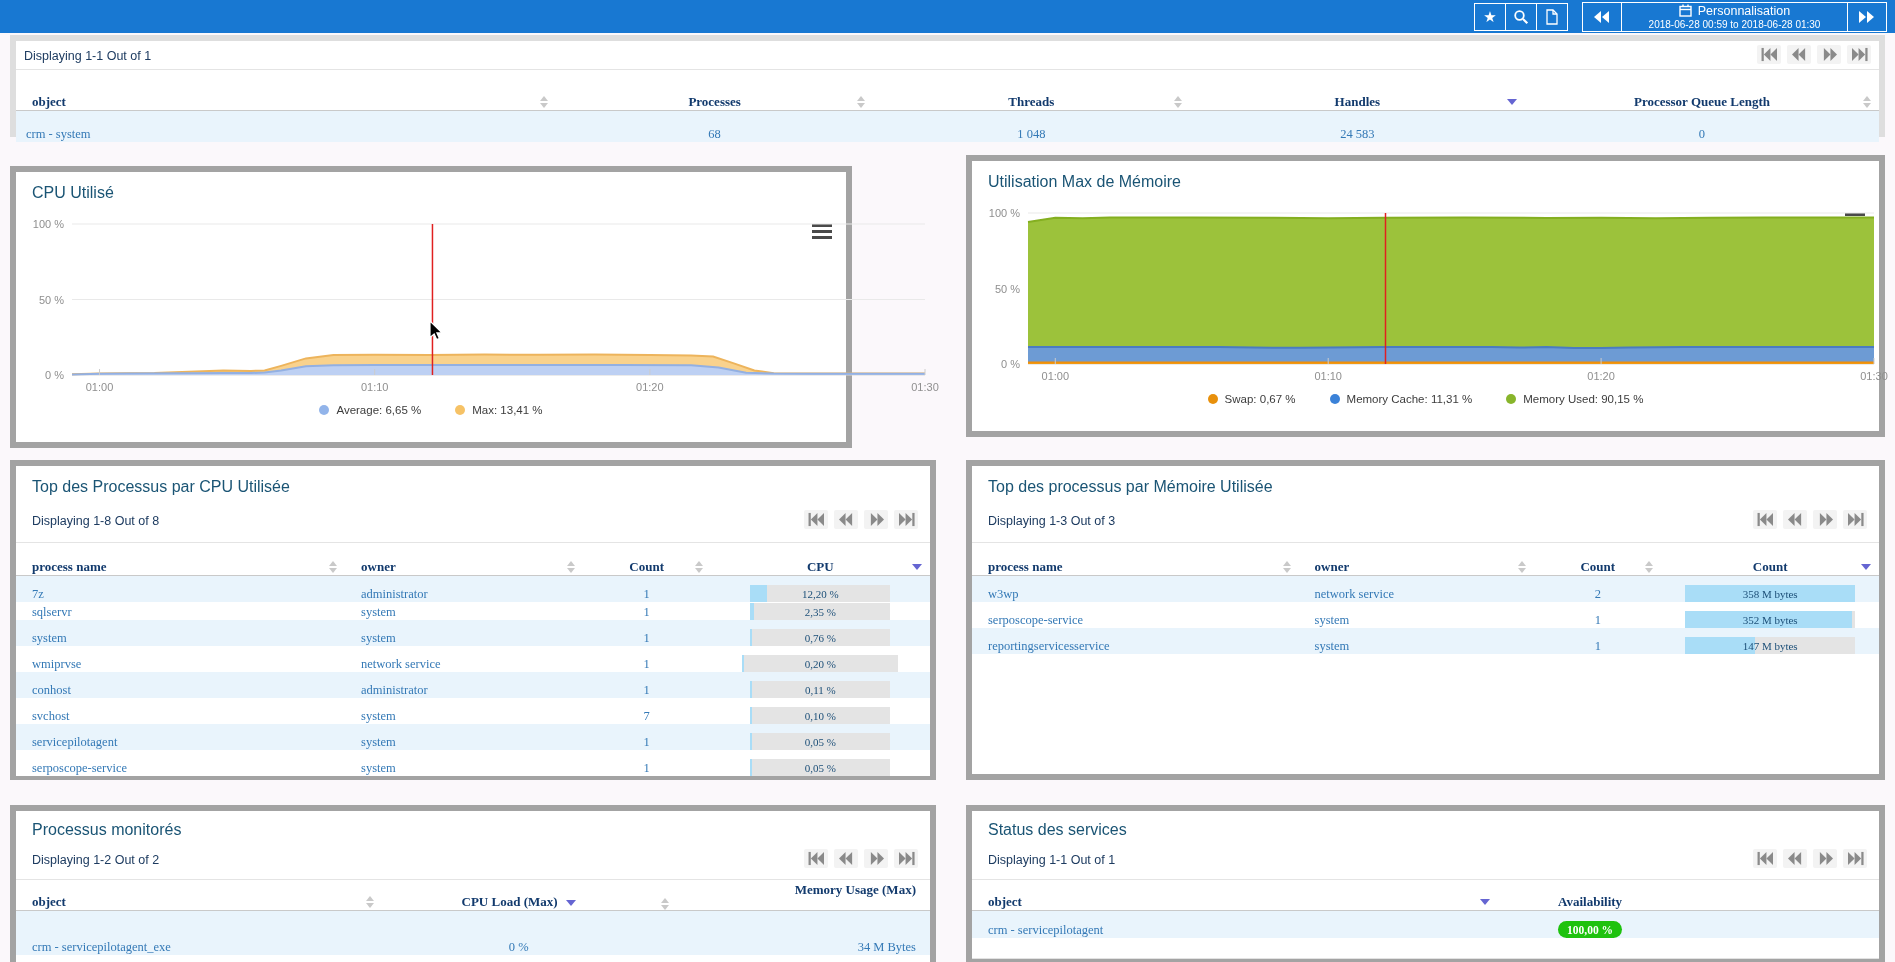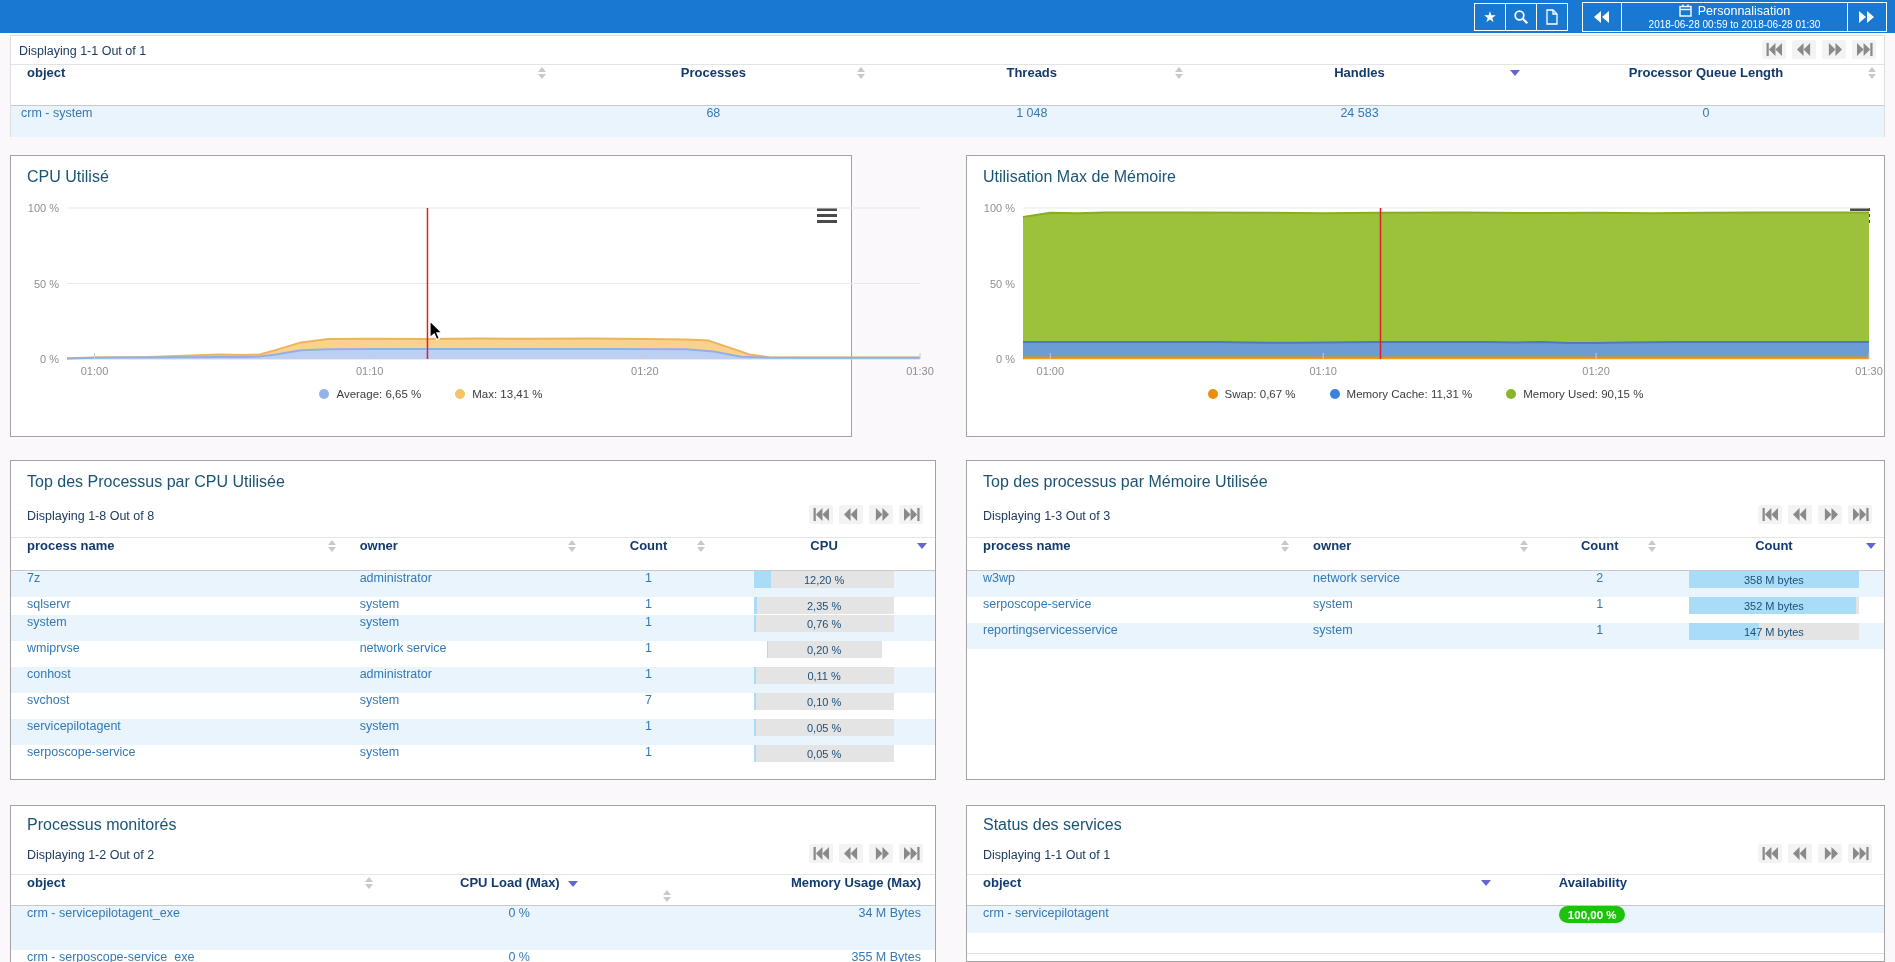--- a/index.html
+++ b/index.html
@@ -14,37 +14,37 @@
   .tb-btn:first-child{border-left:1px solid #fff;}
   .tb-star{color:#fff;font-size:15px;line-height:1;}
   .tb-nav{display:flex;align-items:stretch;height:30px;}
   .tb-navbtn{width:38px;border:1px solid #fff;display:flex;align-items:center;justify-content:center;cursor:pointer;}
   .tb-perso{border-top:1px solid #fff;border-bottom:1px solid #fff;min-width:205px;display:flex;flex-direction:column;
             align-items:center;justify-content:center;color:#fff;padding:0 10px;cursor:pointer;}
   .tb-perso .l1{font-size:12.5px;display:flex;align-items:center;gap:6px;}
   .tb-perso .l2{font-size:10px;margin-top:1px;}
 
   
-  .panel{position:absolute;background:#fff;border:1px solid #a3a3a3;box-sizing:border-box;}
+  .panel{position:absolute;background:#fff;border:6px solid #a3a3a3;box-sizing:border-box;}
   #top-widget{left:10px;top:35px;width:1875px;height:102px;border-color:#dedede;}
-  #p-cpu-chart{left:10px;top:155px;width:842px;height:282px;}
+  #p-cpu-chart{left:10px;top:166px;width:842px;height:282px;}
   #p-mem-chart{left:966px;top:155px;width:919px;height:282px;}
   #p-cpu-table{left:10px;top:460px;width:926px;height:320px;}
   #p-mem-table{left:966px;top:460px;width:919px;height:320px;}
   #p-monitored{left:10px;top:805px;width:926px;height:157px;}
   #p-services{left:966px;top:805px;width:919px;height:157px;}
 
   .ptitle{position:absolute;top:12px;left:16px;font-size:16px;color:#1a5474;}
   .displaying{position:absolute;font-size:12.5px;color:#1d3b60;}
   .pager{position:absolute;display:flex;gap:6px;}
   .pg-btn{width:24px;height:19px;background:#f3f3f3;border-radius:2px;display:flex;align-items:center;justify-content:center;cursor:pointer;}
 
   
   .ttable{position:absolute;left:0;right:0;}
-  .trow,.thead{display:flex;align-items:flex-start;box-sizing:border-box;}
+  .trow,.thead{display:flex;align-items:flex-end;box-sizing:border-box;font-family:Liberation Serif, serif;}
   .thead{border-top:1px solid #e4e4e4;border-bottom:1px solid #c9c9c9;}
   .th{font-weight:bold;color:#123a6d;font-size:13px;position:relative;box-sizing:border-box;}
   .td{font-size:12.5px;color:#3479b6;box-sizing:border-box;white-space:nowrap;overflow:hidden;}
   .trow.odd{background:#e9f4fc;}
   .trow.even{background:#fff;}
   .al{text-align:left;padding-left:16px;}
   .ac{text-align:center;}
   .ar{text-align:right;padding-right:14px;}
 
   
@@ -378,21 +378,21 @@
               <div class="fill" style="width:1.4%"></div>
               <div class="txt">0,76 %</div>
             </div>
           </div>
         </div>
         <div class="trow even" style="height:26px">
           <div class="td al" style="flex:0 0 36%">wmiprvse</div>
           <div class="td al" style="flex:0 0 26%">network service</div>
           <div class="td ac" style="flex:0 0 14%">1</div>
           <div class="td ac" style="flex:0 0 24%">
-            <div class="vbar" style="width:115px">
+            <div class="vbar" style="width:156px">
               <div class="fill" style="width:1.4%"></div>
               <div class="txt">0,20 %</div>
             </div>
           </div>
         </div>
         <div class="trow odd" style="height:26px">
           <div class="td al" style="flex:0 0 36%">conhost</div>
           <div class="td al" style="flex:0 0 26%">administrator</div>
           <div class="td ac" style="flex:0 0 14%">1</div>
           <div class="td ac" style="flex:0 0 24%">

